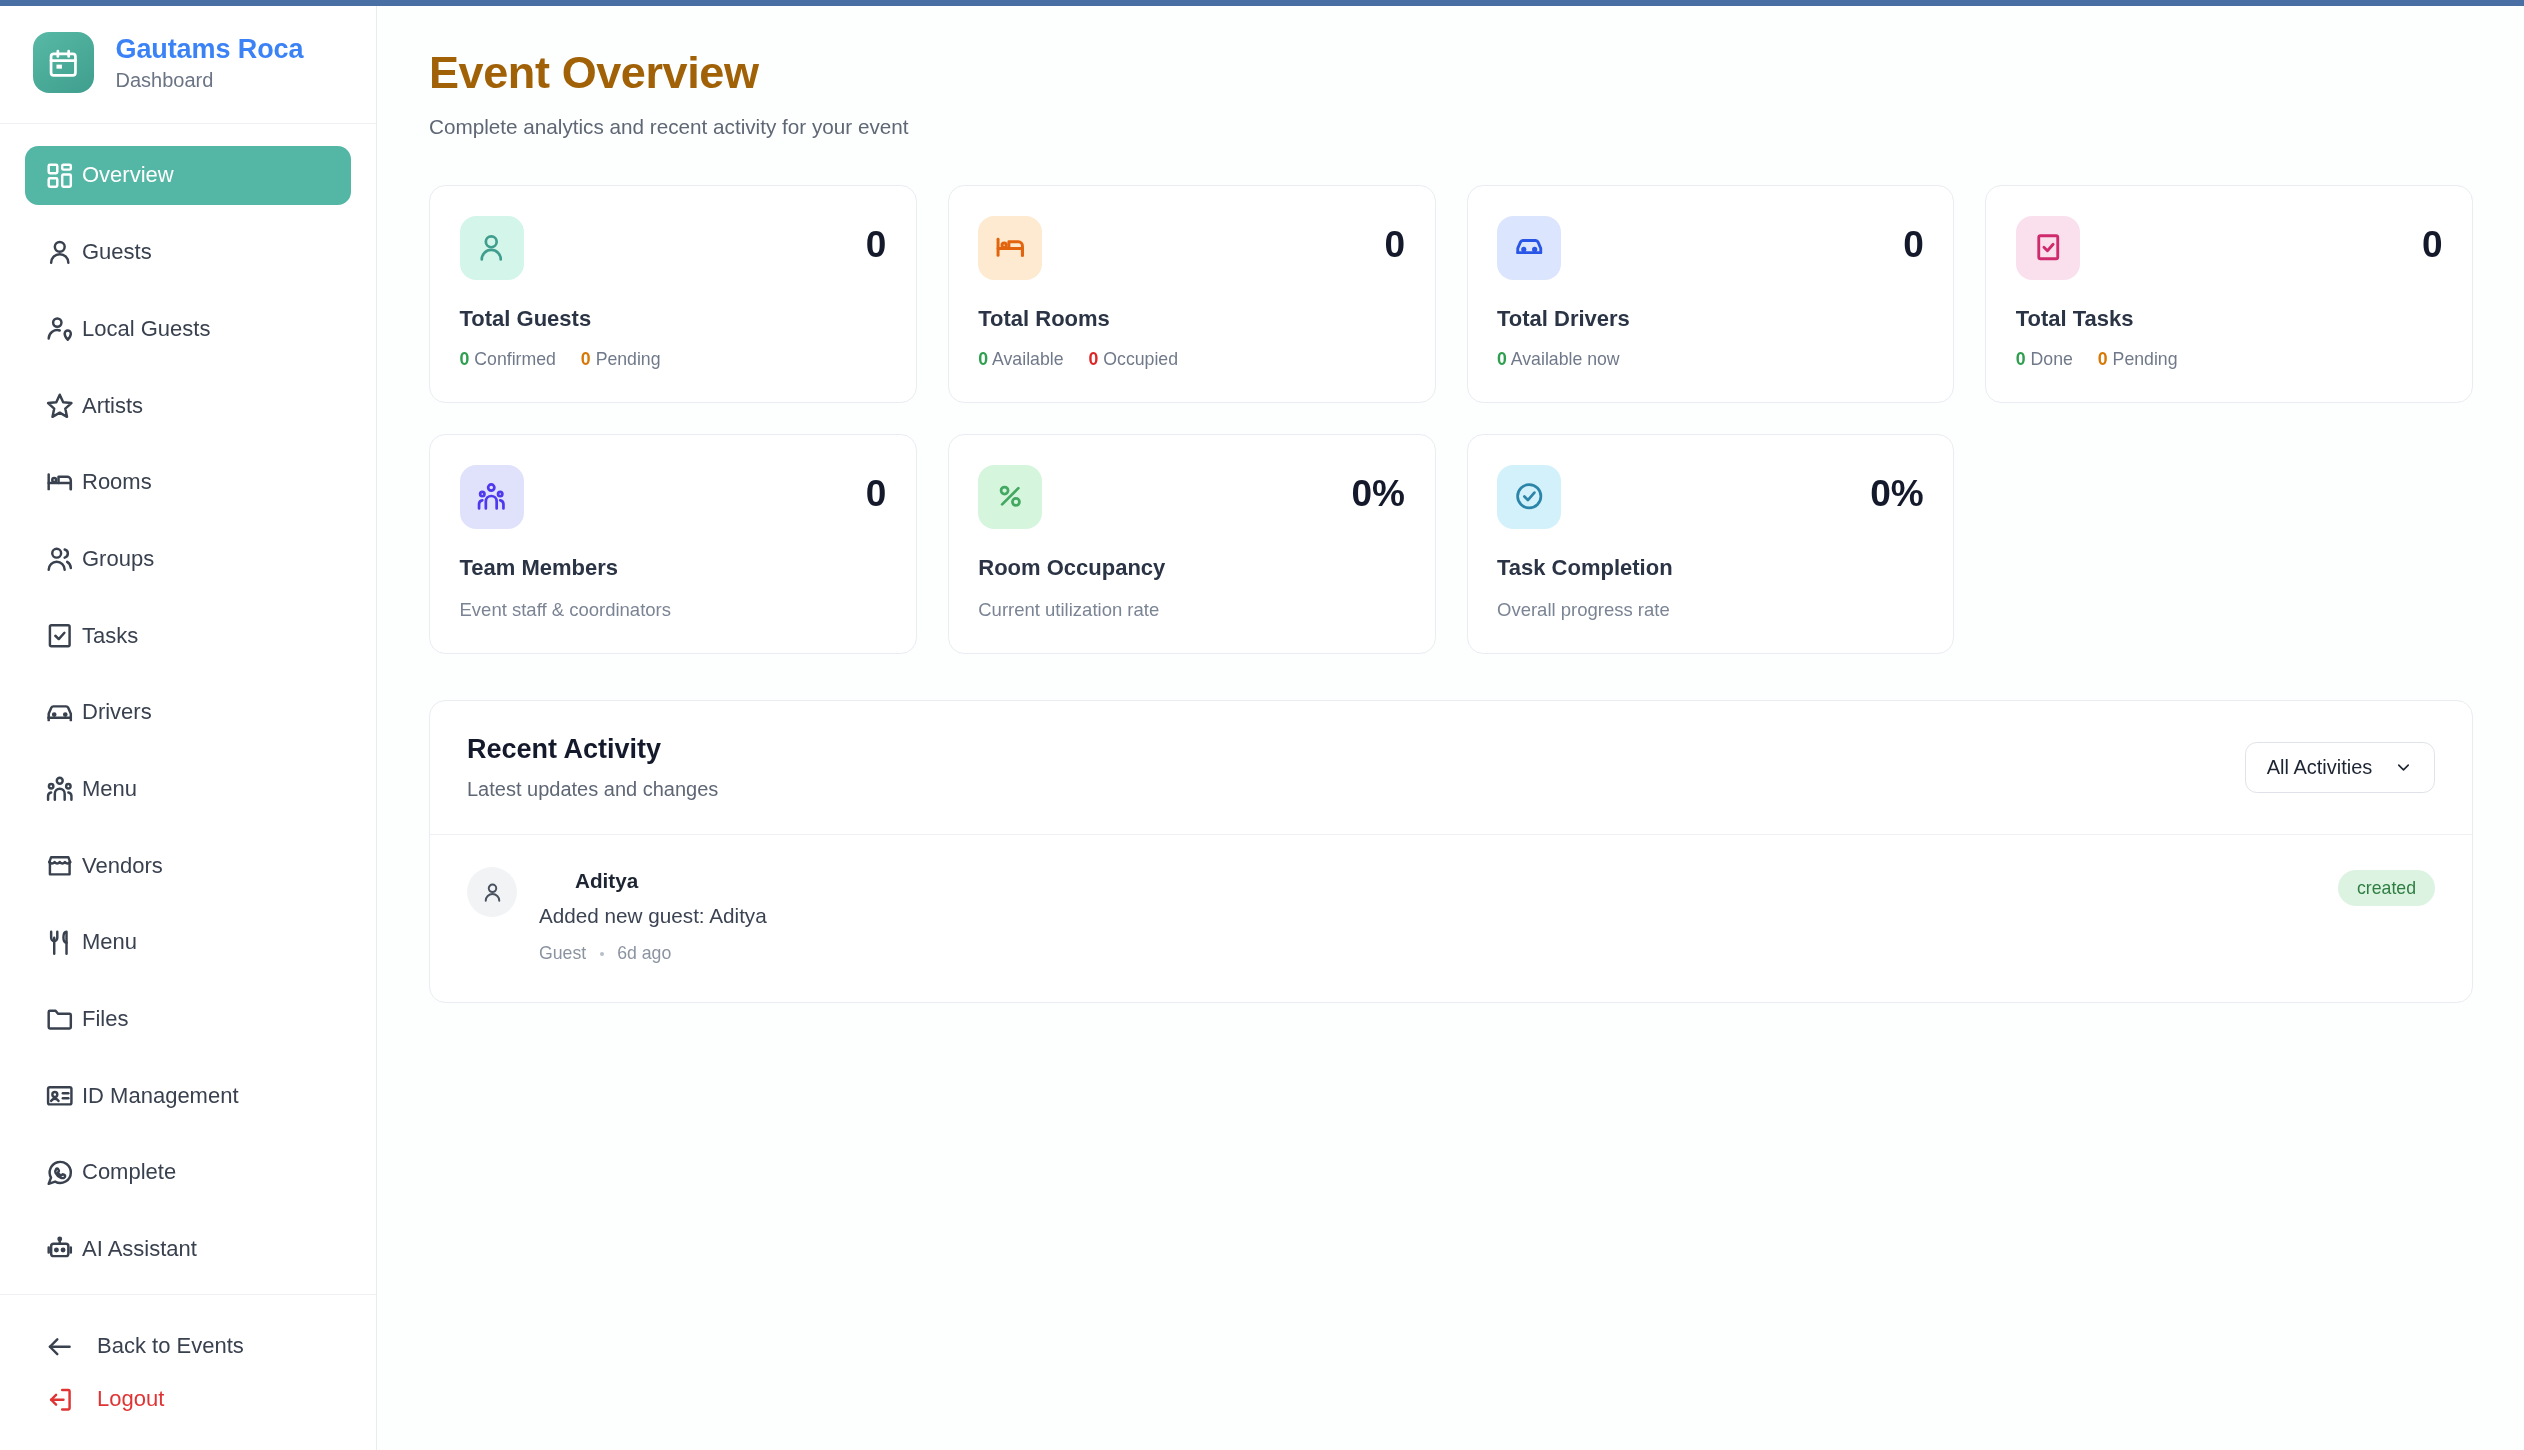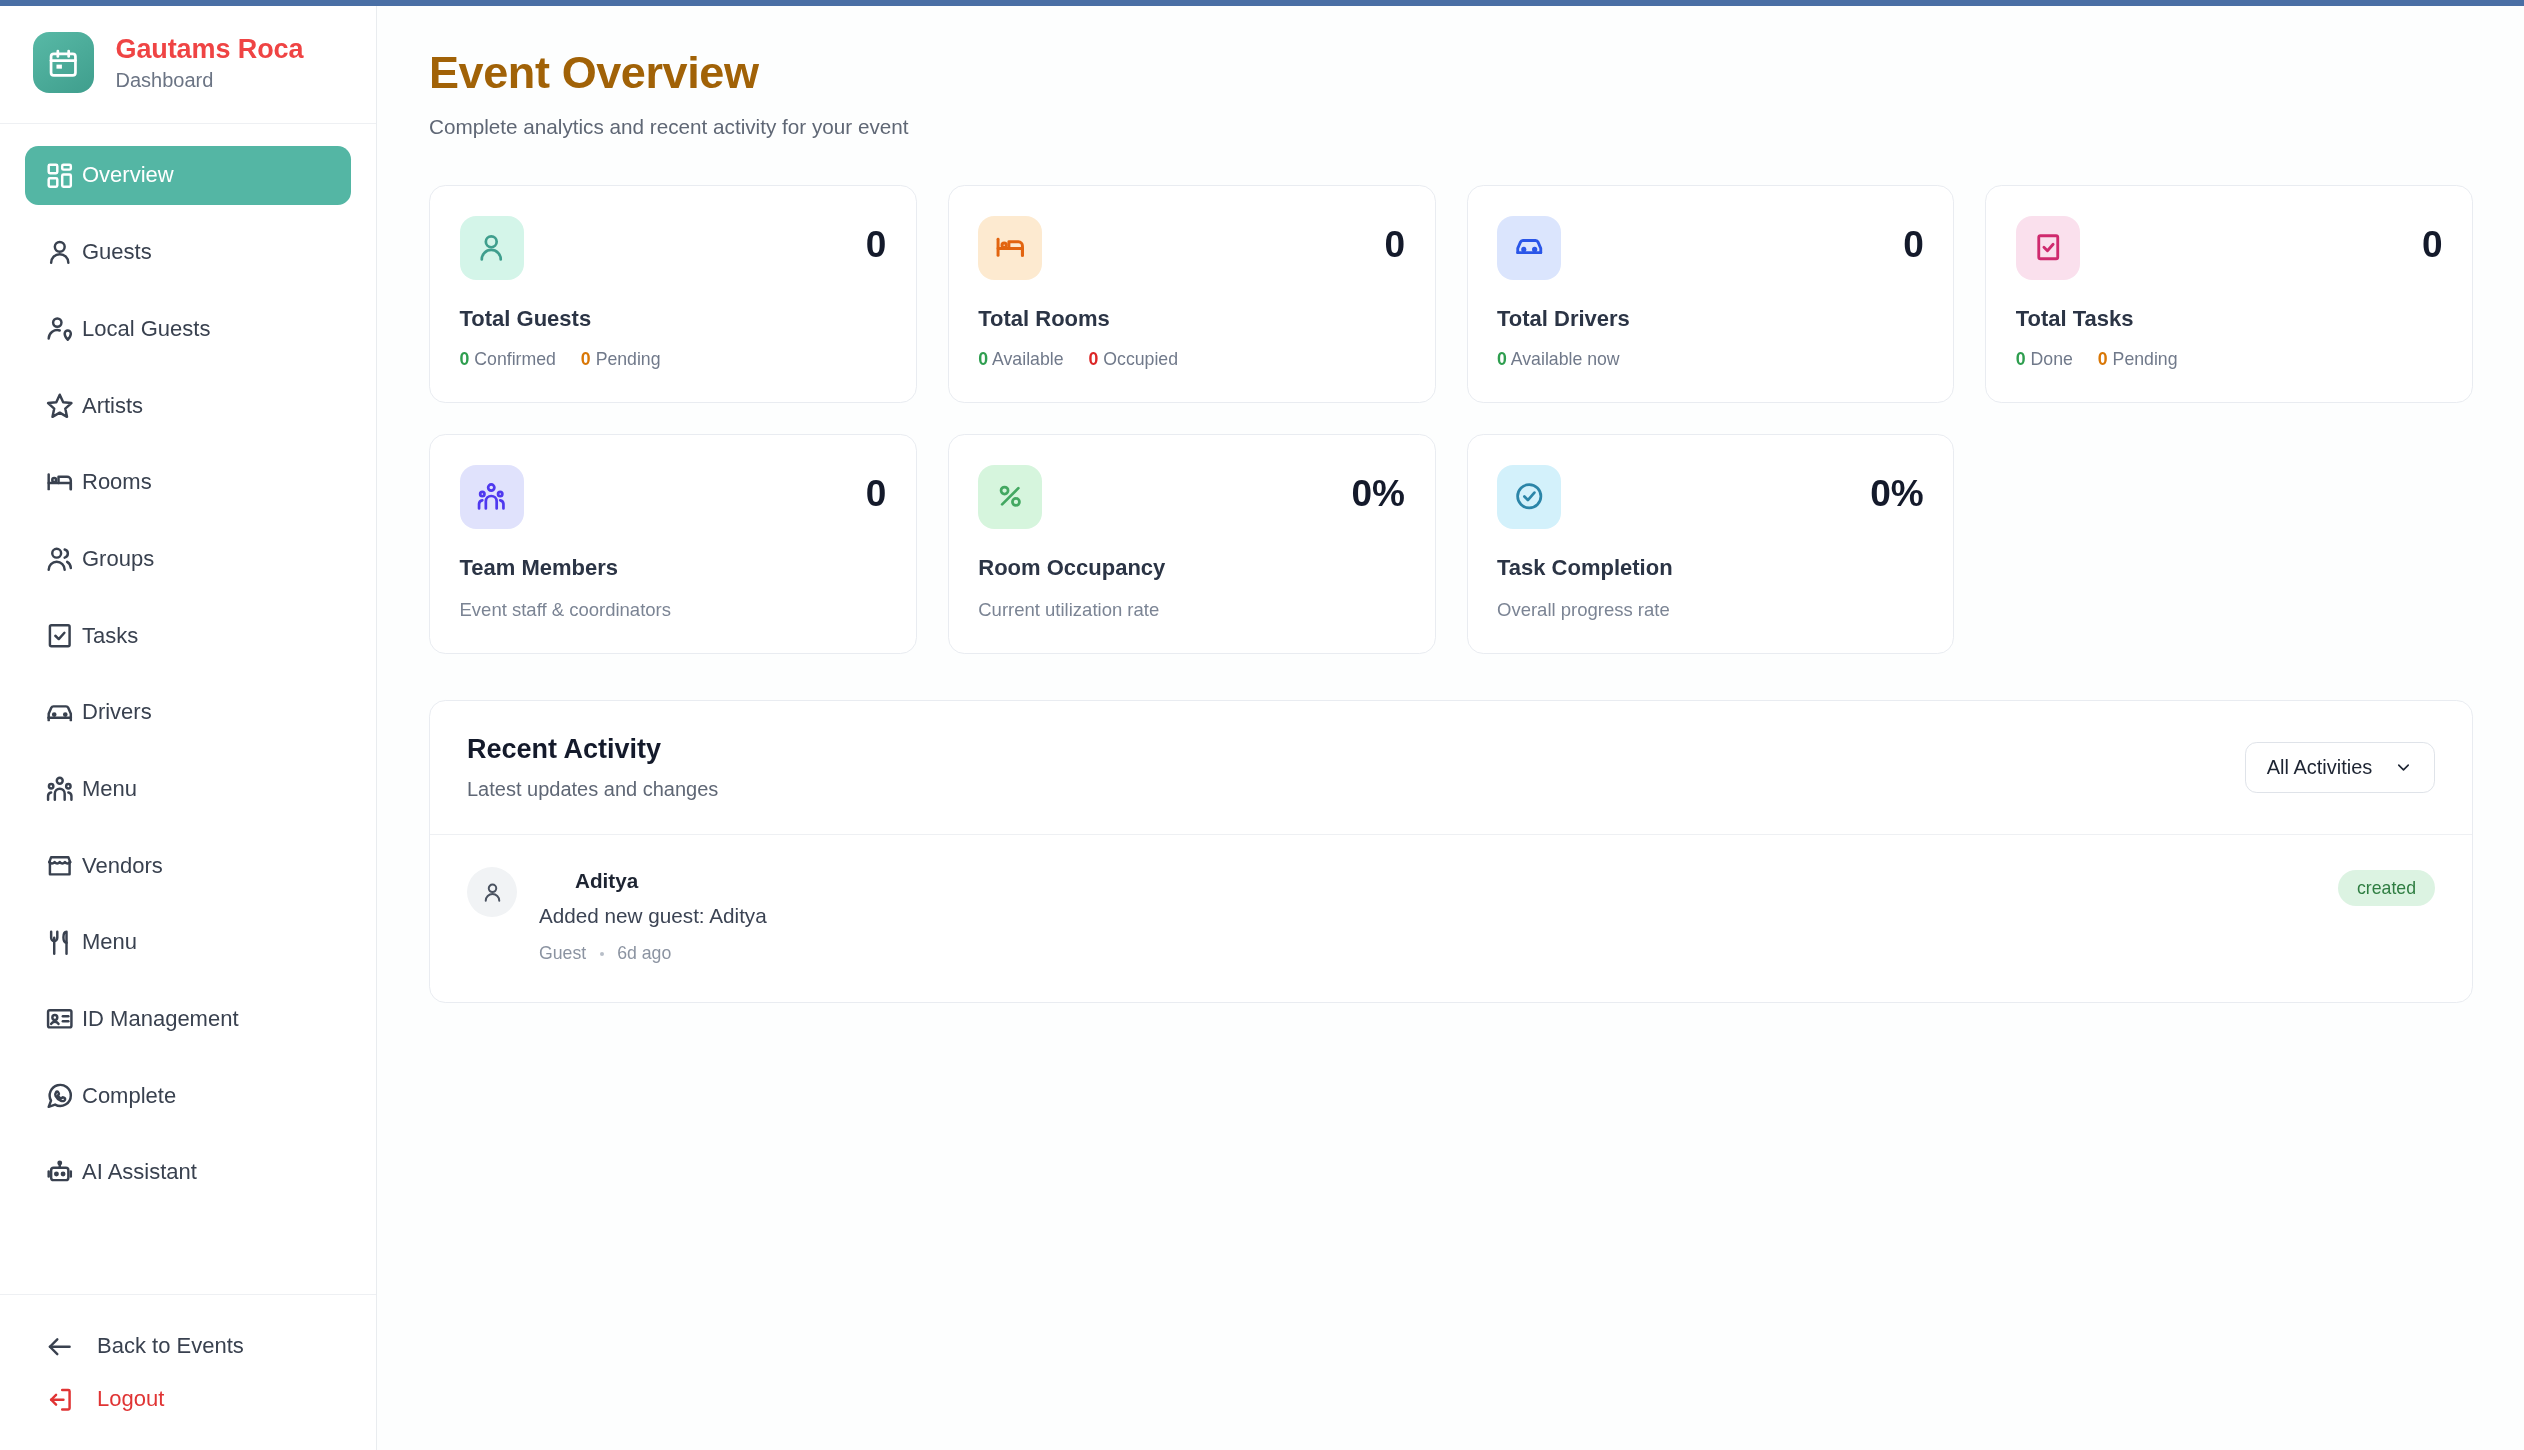--- a/index.html
+++ b/index.html
@@ -27,21 +27,21 @@
     padding: 26.6px 32.5px 29.5px 32.5px;
     border-bottom: 1.5px solid #eef0f3;
   }
   #brand-logo {
     width: 61px; height: 61px; border-radius: 16.3px;
     background: linear-gradient(145deg,#58b9a6,#3f9e8d);
     display: flex; align-items: center; justify-content: center;
     flex: 0 0 61px;
   }
   #brand-text { display: flex; flex-direction: column; gap: 4.4px; }
-  #brand-title { font-size: 27px; font-weight: 700; color: #ef4444; letter-spacing: -0.1px; }
+  #brand-title { font-size: 27px; font-weight: 700; color: #3b82f6; letter-spacing: -0.1px; }
   #brand-sub { font-size: 20px; color: #6b7484; }
 
   #nav { padding: 22px 25px 0 25px; flex: 1 1 auto; overflow: hidden; }
   .nav-item {
     display: flex; align-items: center; gap: 7px;
     height: 59px; padding: 0 19px;
     border-radius: 13.3px;
     color: #39414f; font-size: 22px;
     margin-bottom: 17.7px;
     cursor: pointer;
@@ -282,20 +282,28 @@
           <svg viewBox="0 0 24 24" fill="none" stroke="currentColor" stroke-width="2" stroke-linecap="round" stroke-linejoin="round">
               <path d="M5 3v5a2.5 2.5 0 0 0 5 0V3"></path>
               <path d="M7.5 8v13"></path>
               <path d="M17.5 3c-1.6 0-2.5 2-2.5 4.5S16 12 17.5 12V3z"></path>
               <path d="M17.5 12v9"></path>
             </svg>
         </span>
         <span>Menu</span>
       </div>
 
+      <div class="nav-item">
+        <span class="nav-ico">
+          <svg viewBox="0 0 24 24" fill="none" stroke="currentColor" stroke-width="2" stroke-linecap="round" stroke-linejoin="round">
+              <path d="M3 19V6.5a1 1 0 0 1 1-1h4.6l2 2.5H20a1 1 0 0 1 1 1V19a1 1 0 0 1-1 1H4a1 1 0 0 1-1-1z"></path>
+            </svg>
+        </span>
+        <span>Files</span>
+      </div>
 
       <div class="nav-item">
         <span class="nav-ico">
           <svg viewBox="0 0 24 24" fill="none" stroke="currentColor" stroke-width="2" stroke-linecap="round" stroke-linejoin="round">
               <rect x="2.5" y="5" width="19" height="14" rx="1.4"></rect>
               <circle cx="8" cy="11" r="2"></circle>
               <path d="M5 16.2a3.4 3.4 0 0 1 6 0"></path>
               <path d="M14.5 10h4.5"></path>
               <path d="M14.5 14h4.5"></path>
             </svg>

